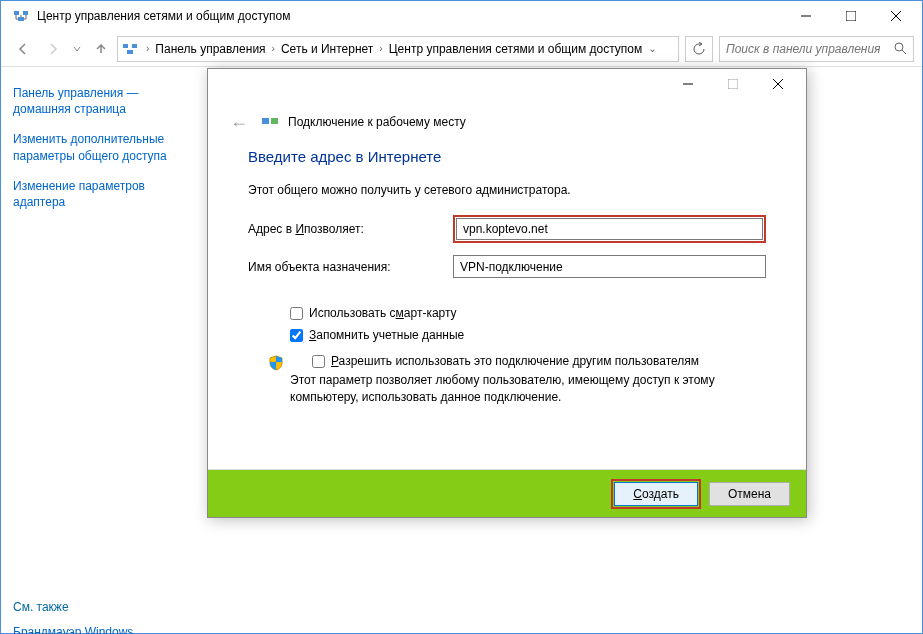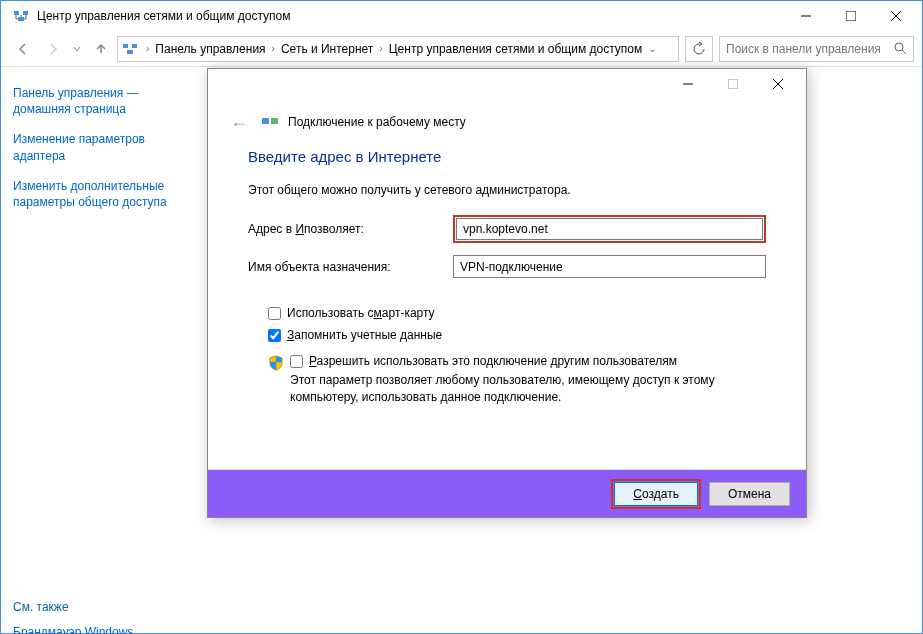--- a/index.html
+++ b/index.html
@@ -15,21 +15,21 @@
     
     .nav-bar { height: 36px; display: flex; align-items: center; padding: 0 8px; border-bottom: 1px solid #e0e0e0; gap: 2px; }
     .nav-arrow { width: 28px; height: 28px; display: flex; align-items: center; justify-content: center; color: #888; cursor: pointer; }
     .dropdown-arrow { width: 16px; height: 28px; display: flex; align-items: center; justify-content: center; color: #888; }
     .breadcrumb { flex: 1; display: flex; align-items: center; height: 26px; border: 1px solid #ccc; padding: 0 4px; background: #fff; }
     .bc-icon { width: 16px; height: 16px; margin-right: 2px; }
     .bc-sep { padding: 0 6px; color: #666; font-size: 10px; }
     .bc-item { font-size: 12px; cursor: pointer; }
     .refresh-btn { width: 28px; height: 26px; border: 1px solid #ccc; display: flex; align-items: center; justify-content: center; margin-left: 4px; cursor: pointer; }
     .search-box { width: 195px; height: 26px; border: 1px solid #ccc; display: flex; align-items: center; padding: 0 6px; margin-left: 4px; }
-    .search-input { flex: 1; border: none; outline: none; font-size: 12px; color: #999; }
+    .search-input { flex: 1; border: none; outline: none; font-size: 12px; color: #999; font-style: italic; }
     .search-icon { color: #666; }
     
     .content-area { display: flex; height: calc(100% - 66px); }
     .sidebar { width: 200px; padding: 18px 12px; }
     .sidebar a { display: block; color: #0066cc; text-decoration: none; font-size: 12px; margin-bottom: 14px; line-height: 1.35; cursor: pointer; }
     .sidebar .section-title { color: #0369a1; font-size: 12px; margin-top: 390px; margin-bottom: 10px; }
     
     
     .dialog { position: absolute; left: 207px; top: 68px; width: 600px; height: 450px; background: #fff; border: 1px solid #888; box-shadow: 2px 2px 14px rgba(0,0,0,0.25); }
     .dialog-titlebar { height: 30px; display: flex; align-items: center; justify-content: flex-end; padding: 0 6px; }
@@ -41,29 +41,29 @@
     .dialog-heading { color: #003399; font-size: 15px; margin-bottom: 18px; }
     .dialog-text { font-size: 12px; margin-bottom: 18px; }
     .form-row { display: flex; align-items: center; margin-bottom: 12px; }
     .form-label { width: 205px; font-size: 12px; }
     .form-label .u { text-decoration: underline; }
     .text-input { flex: 1; height: 23px; border: 1px solid #7a7a7a; padding: 10px 6px; font-size: 12px; font-family: inherit; }
     .highlighted { border: 2px solid #c0392b; padding: 1px; }
     .highlighted input { border: 1px solid #7a7a7a; width: 100%; height: 21px; }
     
     .checkbox-group { margin: 28px 0 0 20px; }
-    .checkbox-row { display: flex; align-items: flex-start; margin-bottom: 8px; font-size: 12px; }
+    .checkbox-row { display: flex; align-items: flex-start; margin-bottom: 8px; font-size: 12px; margin-left: 22px; }
     .checkbox-row input[type="checkbox"] { margin-right: 6px; margin-top: 1px; }
     .checkbox-row .u { text-decoration: underline; }
     .shield-row { display: flex; align-items: flex-start; margin-top: 12px; }
     .shield-icon { width: 16px; height: 16px; margin-right: 6px; margin-top: 1px; flex-shrink: 0; }
     .shield-content { flex: 1; }
     .shield-content .desc { margin-top: 4px; font-size: 12px; line-height: 1.4; }
     
-    .dialog-footer { position: absolute; bottom: 0; left: 0; right: 0; height: 48px; background: #8b5cf6; display: flex; align-items: center; justify-content: flex-end; padding: 0 16px; gap: 8px; border-top: 1px solid #ddd; }
+    .dialog-footer { position: absolute; bottom: 0; left: 0; right: 0; height: 48px; background: #84cc16; display: flex; align-items: center; justify-content: flex-end; padding: 0 16px; gap: 8px; border-top: 1px solid #ddd; }
     .btn { height: 24px; padding: 0 18px; font-size: 12px; border: 1px solid #adadad; background: #e1e1e1; cursor: pointer; font-family: inherit; }
     .btn .u { text-decoration: underline; }
     .btn-highlight { border: 2px solid #c0392b; padding: 1px; display: inline-block; }
     .btn-highlight .btn { background: #e5f1fb; border-color: #0078d7; }
     
     svg { display: block; }
   </style>
 </head>
 <body>
 
@@ -147,22 +147,22 @@
             <circle cx="5" cy="5" r="4" stroke="#666" fill="none"></circle>
             <line x1="8" y1="8" x2="12" y2="12" stroke="#666"></line>
           </svg>
         </span>
     </div>
   </div>
 
   <div class="content-area">
     <div class="sidebar">
       <a>Панель управления — домашняя страница</a>
+      <a>Изменить дополнительные параметры общего доступа</a>
       <a>Изменение параметров адаптера</a>
-      <a>Изменить дополнительные параметры общего доступа</a>
       <div class="section-title">См. также</div>
       <a>Брандмауэр Windows</a>
 
     </div>
   </div>
 </div>
 
 <div class="dialog">
   <div class="dialog-titlebar">
     <div class="win-btn">

